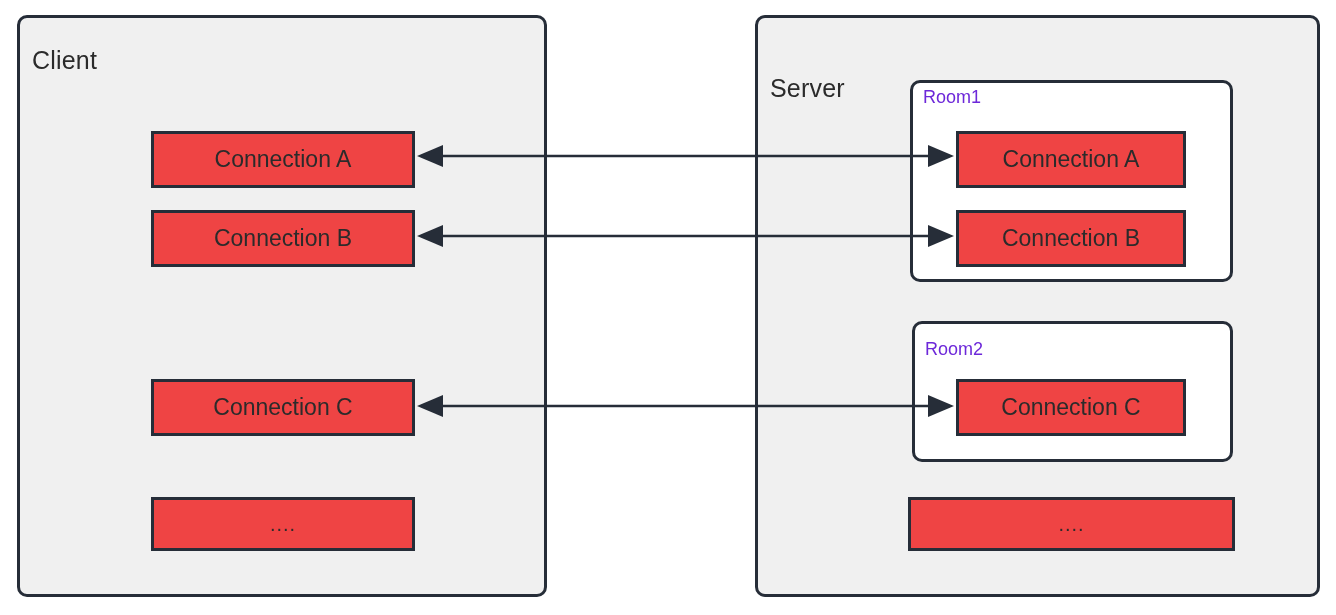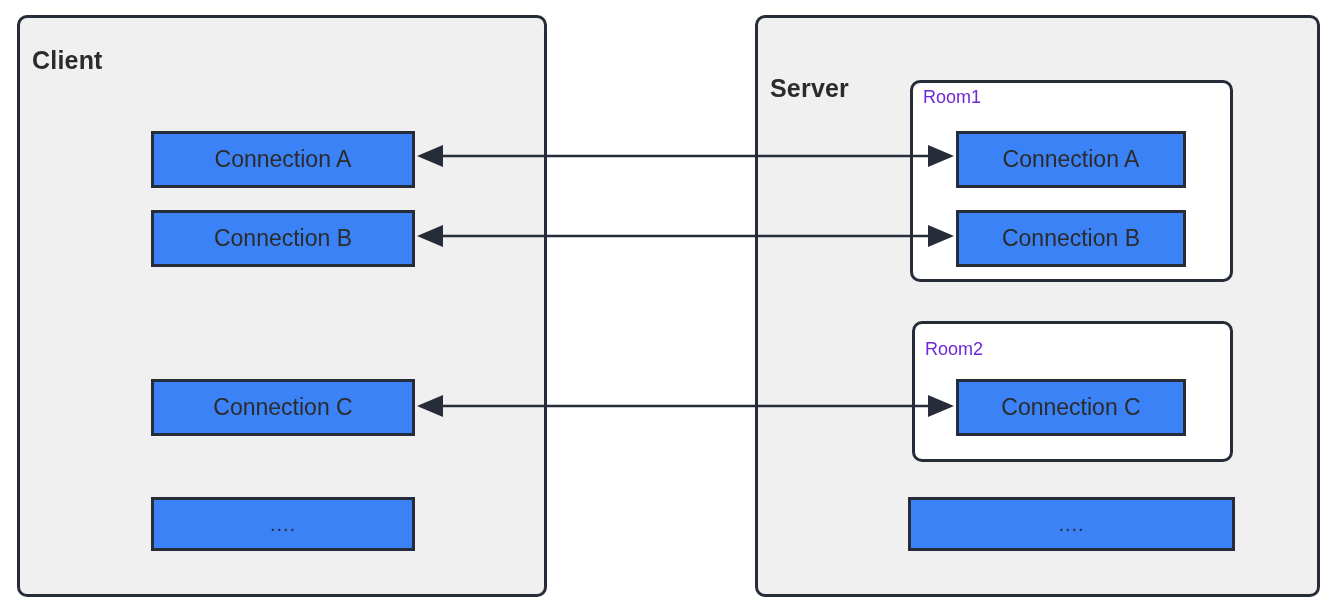--- a/index.html
+++ b/index.html
@@ -24,21 +24,21 @@
   
   .panel {
     position: absolute;
     background: #F0F0F0;
     border: 3px solid #262D38;
     border-radius: 10px;
     box-sizing: border-box;
   }
   .panel-title {
     position: absolute;
-    font-weight: bold;
+    font-weight: normal;
     font-size: 25px;
     color: #2B2B2B;
     letter-spacing: 0.2px;
     white-space: nowrap;
   }
 
   
   .room {
     position: absolute;
     background: #FFFFFF;
@@ -50,21 +50,21 @@
     position: absolute;
     font-size: 18px;
     color: #6d28d9;
     white-space: nowrap;
     line-height: 1;
   }
 
   
   .conn-box {
     position: absolute;
-    background: #3b82f6;
+    background: #ef4444;
     border: 3px solid #262D38;
     box-sizing: border-box;
     display: flex;
     align-items: center;
     justify-content: center;
   }
   .conn-label {
     font-size: 23px;
     color: #2B2B2B;
     white-space: nowrap;

